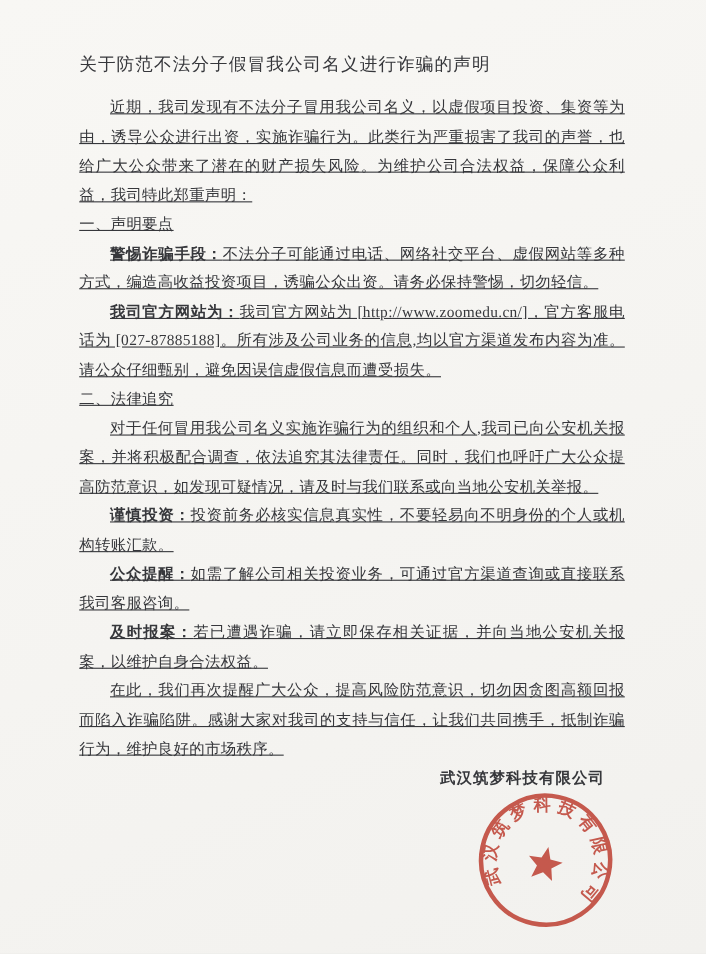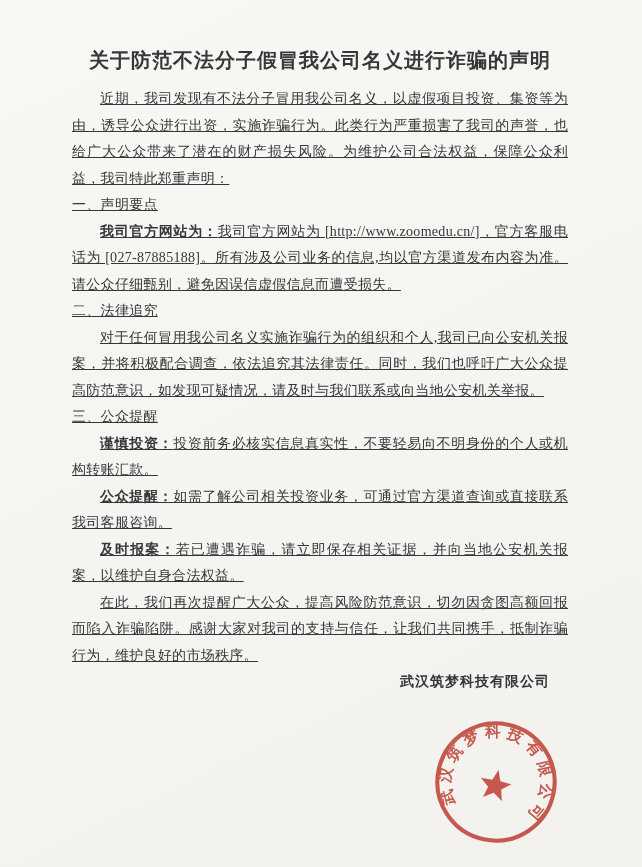--- a/index.html
+++ b/index.html
@@ -9,23 +9,22 @@
     margin:0 auto;
     box-sizing:border-box;
     padding:46px 74px 0 72px;
     background:linear-gradient(155deg,#f8f7f4 0%,#f5f4f1 55%,#f2f1ee 100%);
     font-family:"Liberation Serif","DejaVu Serif",serif;
     color:#36373b;
     overflow:hidden;
   }
   .title{
     margin:0 0 12px 0;
-    font-size:20px;font-weight:bold;
+    font-size:16px;font-weight:normal;
     letter-spacing:1px;
-    text-align:center;
     line-height:28px;
     white-space:nowrap;
   }
   .para,.heading{
     margin:0;
     font-size:14px;
     line-height:26.5px;
     text-align:justify;
     letter-spacing:0.3px;
     text-decoration:underline;
@@ -57,28 +56,28 @@
 
 <div class="page">
 
   <h1 class="title">关于防范不法分子假冒我公司名义进行诈骗的声明</h1>
 
   <p class="para">近期，我司发现有不法分子冒用我公司名义，以虚假项目投资、集资等为由，诱导公众进行出资，实施诈骗行为。此类行为严重损害了我司的声誉，也给广大公众带来了潜在的财产损失风险。为维护公司合法权益，保障公众利益，我司特此郑重声明：</p>
 
   <p class="heading">一、声明要点</p>
 
 
+  <p class="para"><span class="lead">警惕诈骗手段：</span><span>不法分子可能通过电话、网络社交平台、虚假网站等多种方式，编造高收益投资项目，诱骗公众出资。请务必保持警惕，切勿轻信。</span></p>
 
   <p class="para"><span class="lead">我司官方网站为：</span><span>我司官方网站为 [http://www.zoomedu.cn/]，官方客服电话为 [027-87885188]。所有涉及公司业务的信息,均以官方渠道发布内容为准。请公众仔细甄别，避免因误信虚假信息而遭受损失。</span></p>
 
   <p class="heading">二、法律追究</p>
 
   <p class="para"><span>对于任何冒用我公司名义实施诈骗行为的组织和个人,我司已向公安机关报案，并将积极配合调查，依法追究其法律责任。同时，我们也呼吁广大公众提高防范意识，如发现可疑情况，请及时与我们联系或向当地公安机关举报。</span></p>
 
-  <p class="heading">三、公众提醒</p>
 
   <p class="para"><span class="lead">谨慎投资：</span><span>投资前务必核实信息真实性，不要轻易向不明身份的个人或机构转账汇款。</span></p>
 
   <p class="para"><span class="lead">公众提醒：</span><span>如需了解公司相关投资业务，可通过官方渠道查询或直接联系我司客服咨询。</span></p>
 
   <p class="para"><span class="lead">及时报案：</span><span>若已遭遇诈骗，请立即保存相关证据，并向当地公安机关报案，以维护自身合法权益。</span></p>
 
   <p class="para">在此，我们再次提醒广大公众，提高风险防范意识，切勿因贪图高额回报而陷入诈骗陷阱。感谢大家对我司的支持与信任，让我们共同携手，抵制诈骗行为，维护良好的市场秩序。</p>
 
   <div class="sig">

